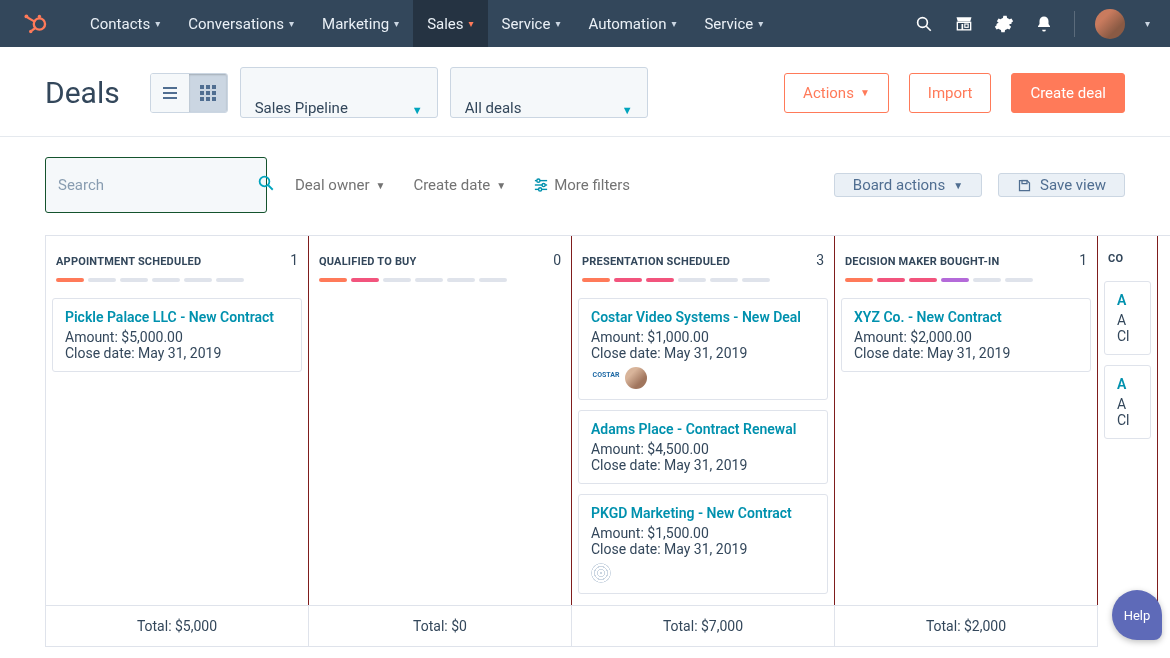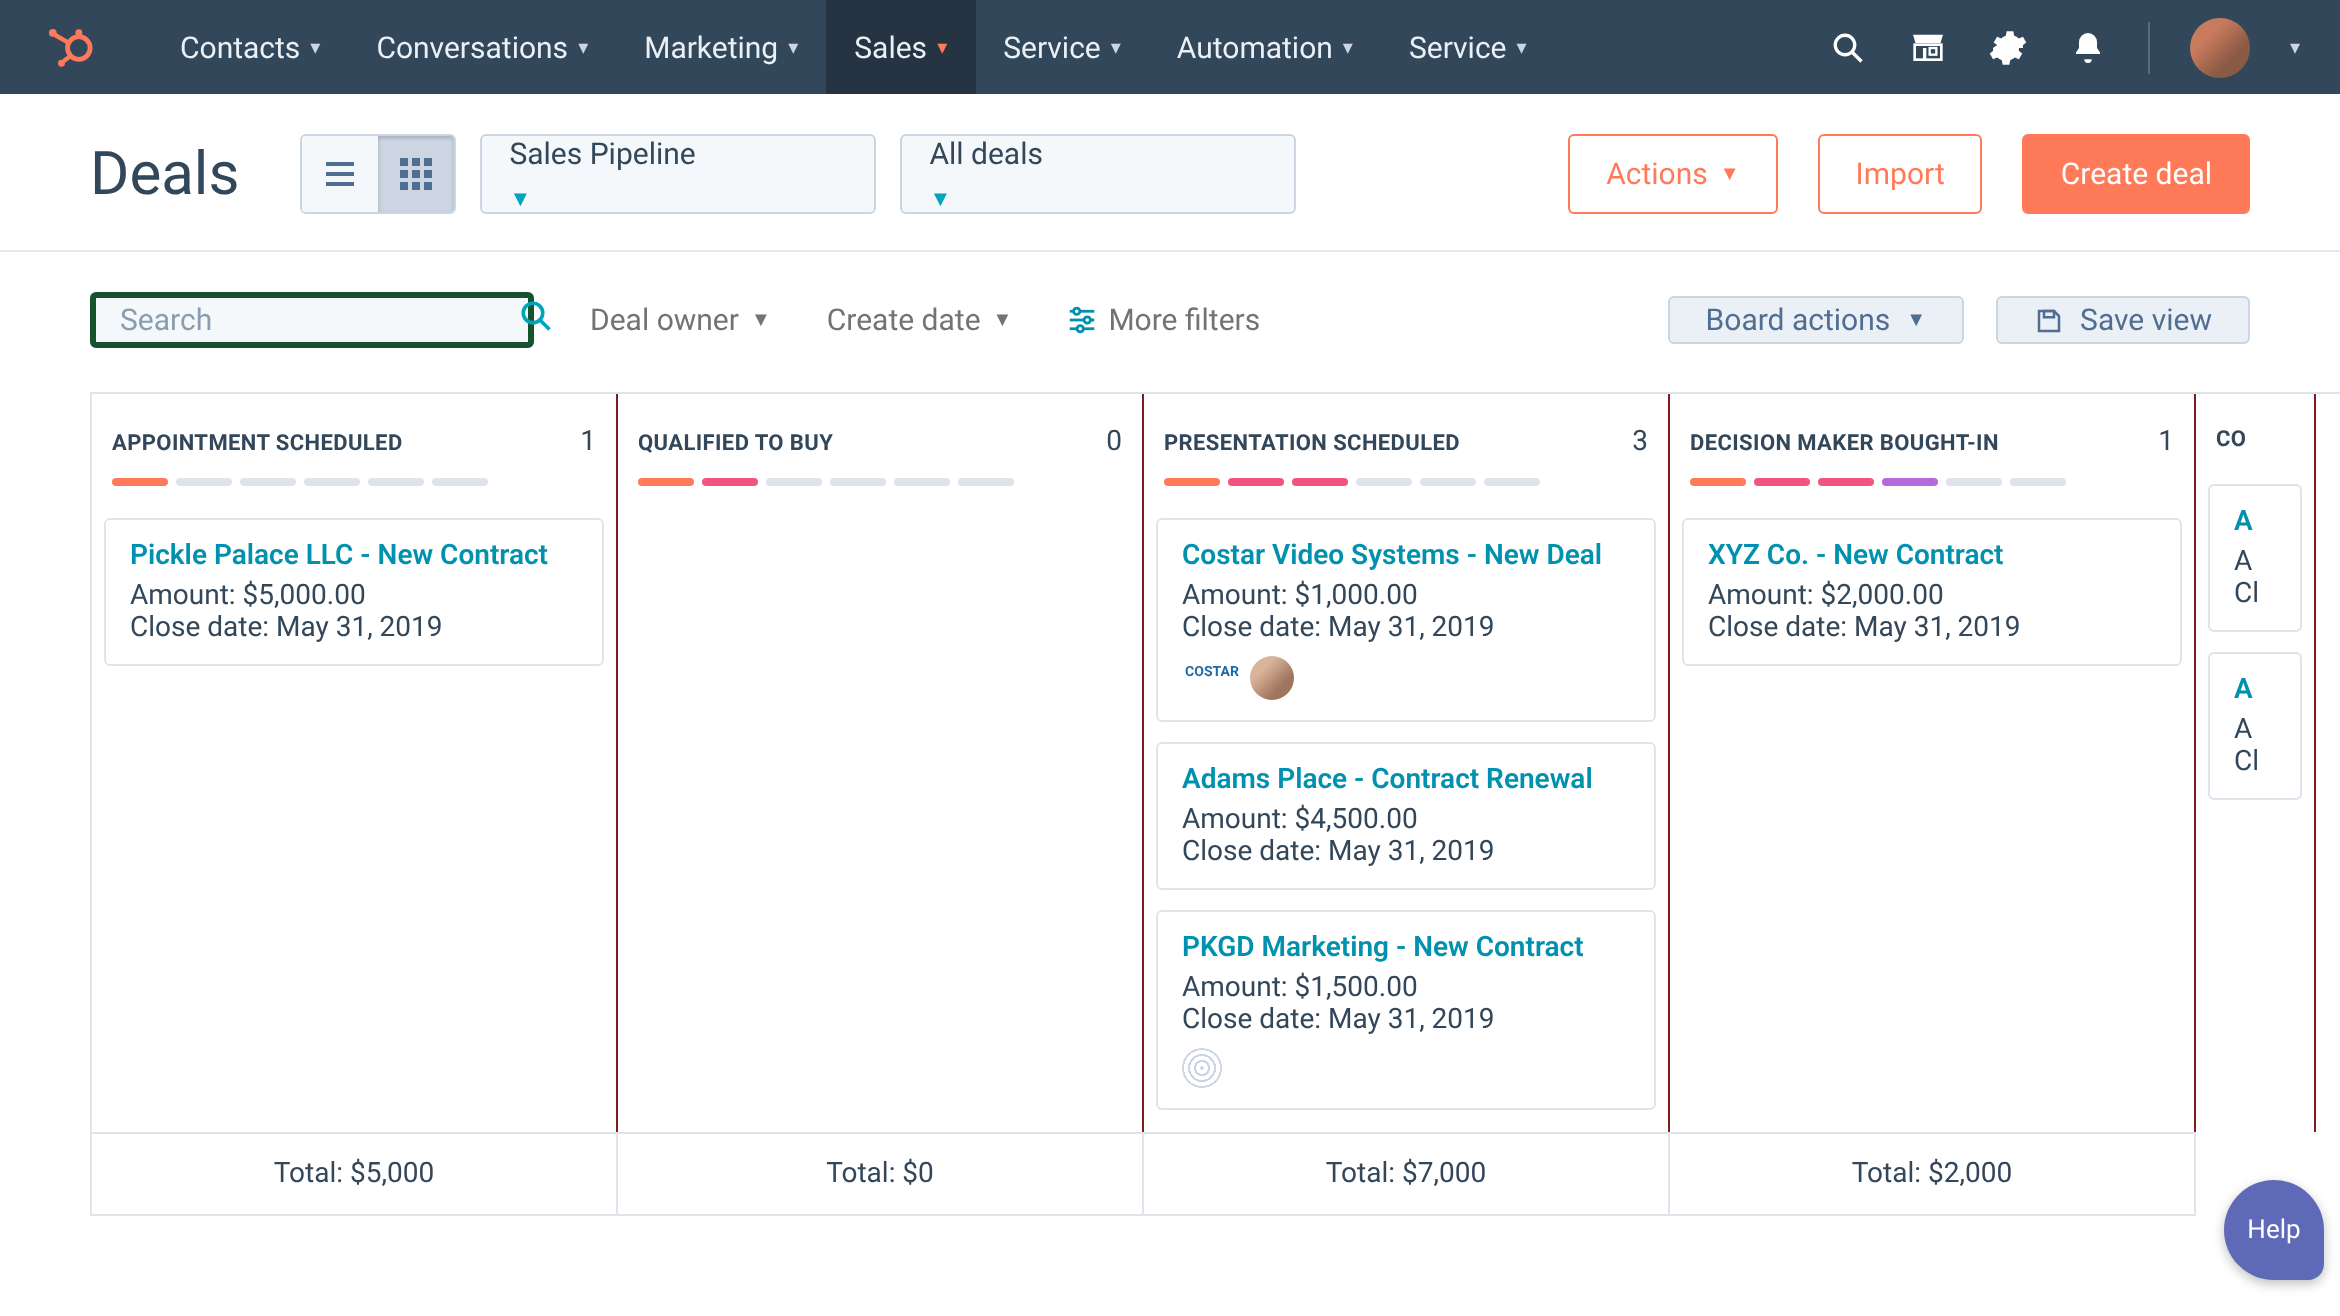--- a/index.html
+++ b/index.html
@@ -18,31 +18,31 @@
 .icon-btn { width: 20px; height: 20px; display: flex; align-items: center; justify-content: center; color: #fff; cursor: pointer; }
 .avatar { width: 30px; height: 30px; border-radius: 50%; background: linear-gradient(135deg, #c97b5e 30%, #8a5a44 70%); overflow: hidden; }
 .divider-v { width: 1px; height: 26px; background: rgba(255,255,255,0.2); }
 
 
 .header { padding: 20px 45px 18px 45px; display: flex; align-items: center; border-bottom: 1px solid #e5e9ee; gap: 12px; }
 .page-title { font-size: 30px; font-weight: 400; color: #33475b; margin-right: 18px; }
 .view-toggle { display: flex; border: 1px solid #cbd6e2; border-radius: 3px; overflow: hidden; }
 .view-toggle-btn { width: 38px; height: 38px; display: flex; align-items: center; justify-content: center; background: #f5f8fa; color: #33475b; cursor: pointer; }
 .view-toggle-btn.active { background: #cbd6e2; box-shadow: inset 0 1px 2px rgba(0,0,0,0.2); }
-.dropdown { border: 1px solid #cbd6e2; border-radius: 3px; height: 40px; display: flex; align-items: flex-start; padding: 0 14px; background: #f5f8fa; cursor: pointer; color: #33475b; font-size: 15px; min-width: 198px; justify-content: space-between; flex-direction: column; }
+.dropdown { border: 1px solid #cbd6e2; border-radius: 3px; height: 51px; display: flex; align-items: flex-end; padding: 0 14px; background: #f5f8fa; cursor: pointer; color: #33475b; font-size: 15px; min-width: 198px; justify-content: space-between; }
 .dropdown .dd-caret { color: #00a4bd; font-size: 11px; }
 .header-right { margin-left: auto; display: flex; gap: 20px; }
 .btn { height: 40px; padding: 0 18px; border-radius: 3px; display: flex; align-items: center; font-size: 15px; cursor: pointer; gap: 6px; }
 .btn-outline { border: 1px solid #ff7a59; color: #ff7a59; background: #fff; }
 .btn-outline .caret { color: #ff7a59; font-size: 10px; }
 .btn-primary { background: #ff7a59; color: #fff; border: 1px solid #ff7a59; }
 
 
 .filterbar { padding: 20px 45px 22px 45px; display: flex; align-items: center; gap: 28px; }
-.search-box { border: 3px solid #14532d; border-radius: 3px; height: 28px; width: 222px; display: flex; align-items: center; padding: 0 12px; background: #f5f8fa; }
+.search-box { border: 1px solid #14532d; border-radius: 3px; height: 56px; width: 222px; display: flex; align-items: center; padding: 0 12px; background: #f5f8fa; }
 .search-box input { border: none; background: transparent; outline: none; flex: 1; font-size: 15px; color: #33475b; }
 .search-box input::placeholder { color: #899db1; }
 .search-icon { color: #00a4bd; }
 .link-dd { color: #737373; font-size: 15px; display: flex; align-items: center; gap: 6px; cursor: pointer; }
 .link-dd .caret { font-size: 10px; }
 .filterbar-right { margin-left: auto; display: flex; gap: 16px; }
 .btn-light { border: 1px solid #cbd6e2; background: #eaf0f6; color: #506e91; height: 24px; padding: 0 18px; border-radius: 3px; display: flex; align-items: center; gap: 8px; font-size: 15px; cursor: pointer; }
 .btn-light .caret { font-size: 10px; }
 
 

